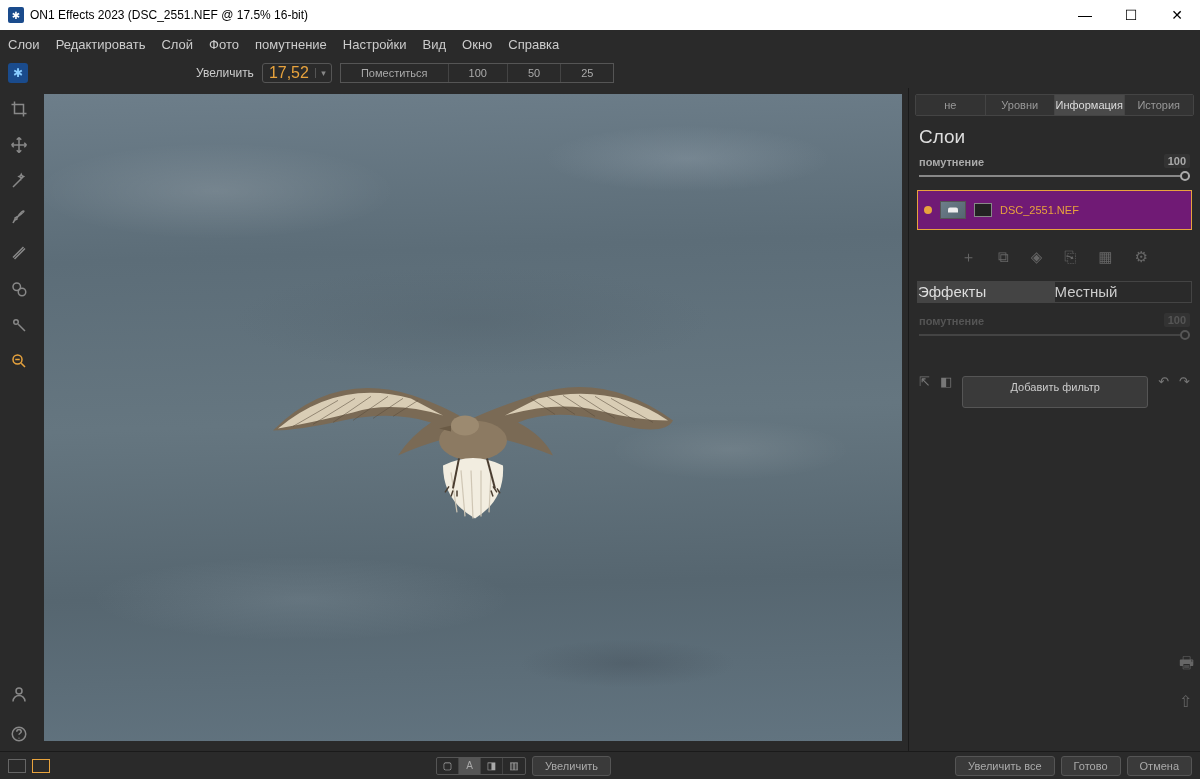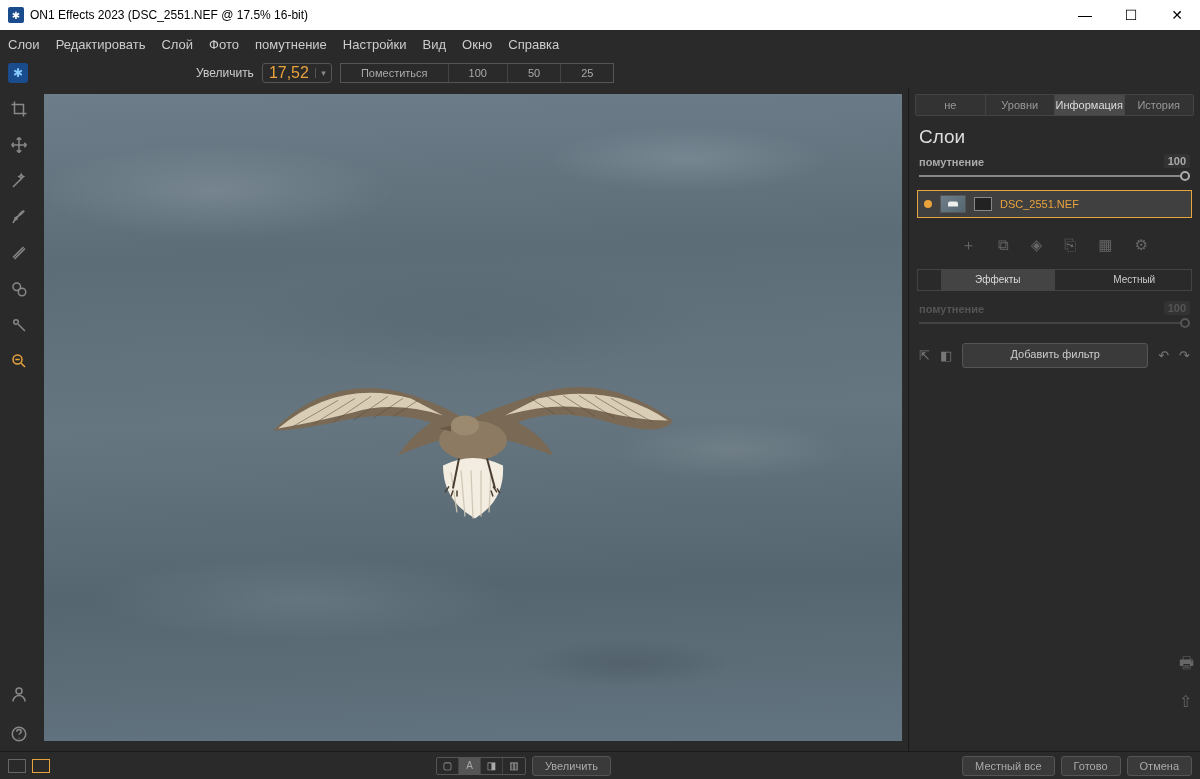--- a/index.html
+++ b/index.html
@@ -40,37 +40,37 @@
 .tab { flex:1; text-align:center; line-height:20px; font-size:11px; color:#999; background:#333; border-right:1px solid #444; cursor:pointer; }
 .tab:last-child { border-right:none; }
 .tab.active { background:#4a4a4a; color:#ddd; }
 .section-title { padding:10px 10px 6px 10px; font-size:19px; color:#ddd; }
 .opacity-row { display:flex; align-items:flex-end; padding:0 10px; gap:6px;font-weight:bold; }
 .opacity-row .lbl { flex:1; font-size:11px; color:#aaa; }
 .opacity-row .val { font-size:11px; color:#aaa; background:#333; padding:1px 4px; border-radius:2px; min-width:26px; text-align:right; }
 .slider { margin:4px 10px 10px 10px; height:8px; position:relative; }
 .slider .track { position:absolute; top:3px; left:0; right:0; height:2px; background:#888; }
 .slider .thumb { position:absolute; top:-1px; right:0; width:10px; height:10px; border:2px solid #aaa; border-radius:50%; background:#2a2a2a; }
-.layer-item { margin:0 8px; border:1px solid #e8a33d; height:28px; display:flex; align-items:center; padding:0 6px; gap:8px; background:#404040; }
+.layer-item { margin:0 8px; border:1px solid #e8a33d; height:40px; display:flex; align-items:center; padding:0 6px; gap:8px; background:#701a75; }
 .dot { width:8px; height:8px; border-radius:50%; background:#e8a33d; }
 .thumb-img { width:26px; height:18px; background:linear-gradient(135deg,#6d7e8a,#556670); border:1px solid #555; position:relative; }
 .thumb-img:after { content:""; position:absolute; left:50%; top:50%; width:10px; height:5px; background:#eee; transform:translate(-50%,-50%); border-radius:2px 2px 0 0; }
 .mask-sq { width:18px; height:14px; border:1px solid #888; background:#222; }
 .layer-name { color:#e8a33d; font-size:11px; }
 .icon-row { display:flex; justify-content:center; gap:22px; padding:18px 0 14px 0; color:#666; }
 .icon-row span { cursor:pointer; font-size:15px; }
 .mode-tabs { display:flex; margin:0 8px; border:1px solid #444; height:22px; }
-.mode-tab { flex:1; text-align:center; line-height:20px; font-size:10px; cursor:pointer;margin-left:23px; }
+.mode-tab { flex:1; line-height:20px; font-size:15px; cursor:pointer; }
 .mode-tab.active { background:#444; color:#ddd; }
 .opacity-row.dim .lbl,.opacity-row.dim .val { color:#555; }
 .slider.dim .track { background:#444; }
 .slider.dim .thumb { border-color:#555; }
 .addfilter-row { display:flex; align-items:center; gap:10px; padding:6px 10px; }
 .addfilter-row .sm { color:#777; font-size:13px; cursor:pointer; }
-.addfilter-btn { flex:1; background:#3a3a3a; border:1px solid #555; border-radius:3px; height:25px; text-align:center; line-height:20px; font-size:11px; cursor:pointer; }
+.addfilter-btn { flex:1; background:#3a3a3a; border:1px solid #555; border-radius:3px; height:32px; text-align:center; line-height:20px; font-size:11px; cursor:pointer;margin-top:21px; }
 .rpanel-icons { position:absolute; right:6px; bottom:40px; display:flex; flex-direction:column; gap:14px; color:#666; font-size:16px; }
 .bottombar { height:28px; background:#2a2a2a; border-top:1px solid #1a1a1a; display:flex; align-items:center; padding:0 8px; gap:6px; color:#aaa; font-size:11px; }
 .bb-box { width:18px; height:14px; border:1px solid #666; }
 .bb-box.active { border-color:#e8a33d; }
 .bb-seg { display:flex; border:1px solid #555; border-radius:2px; overflow:hidden; height:18px; margin-left:380px; }
 .bb-seg span { width:22px; text-align:center; line-height:16px; font-size:10px; border-right:1px solid #444; }
 .bb-seg span:last-child{border:none;}
 .bb-seg span.on { background:#555; }
 .bb-btn { background:#3a3a3a; border:1px solid #555; border-radius:3px; padding:2px 12px; cursor:pointer; height:20px; line-height:14px; }
 .bottombar .spacer { flex:1; }
@@ -275,16 +275,16 @@
   <span class="bb-box"></span>
   <span class="bb-box active"></span>
   <div class="bb-seg">
     <span>▢</span>
     <span class="on">A</span>
     <span>◨</span>
     <span>▥</span>
   </div>
   <div class="bb-btn">Увеличить</div>
   <div class="spacer"></div>
-  <div class="bb-btn">Местный все</div>
+  <div class="bb-btn">Увеличить все</div>
   <div class="bb-btn">Готово</div>
   <div class="bb-btn">Отмена</div>
 </div>
 
 </body></html>

